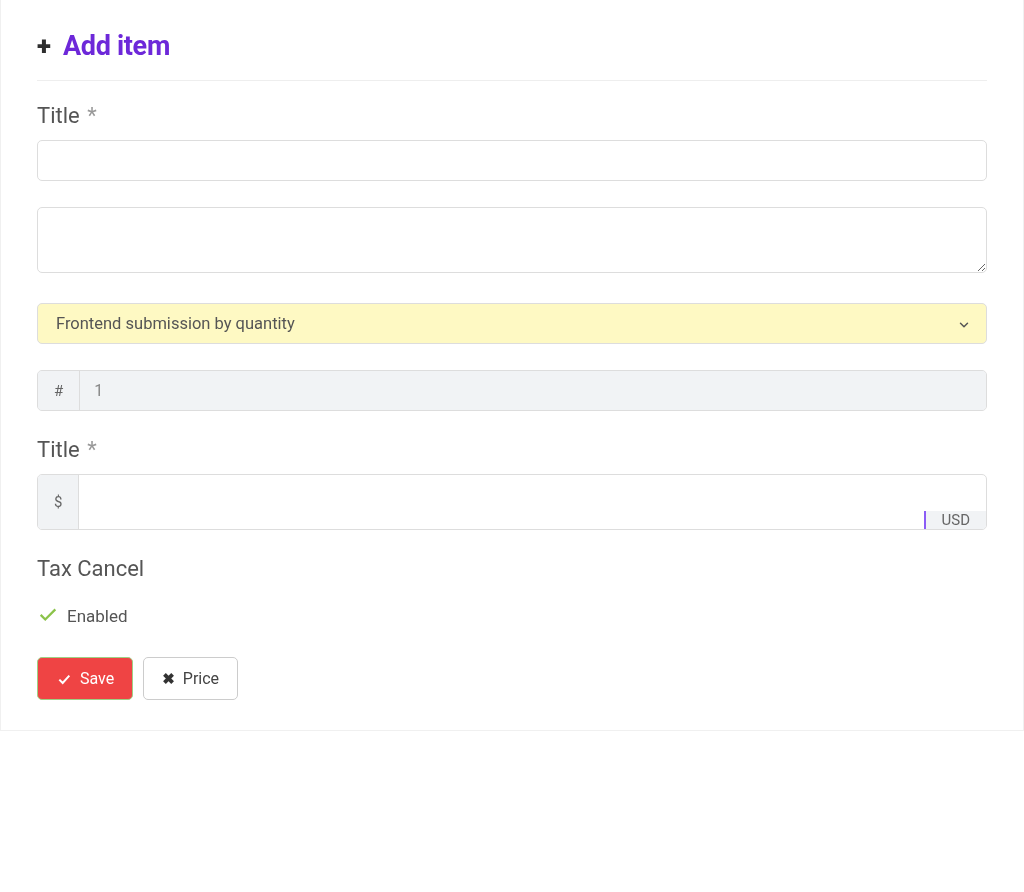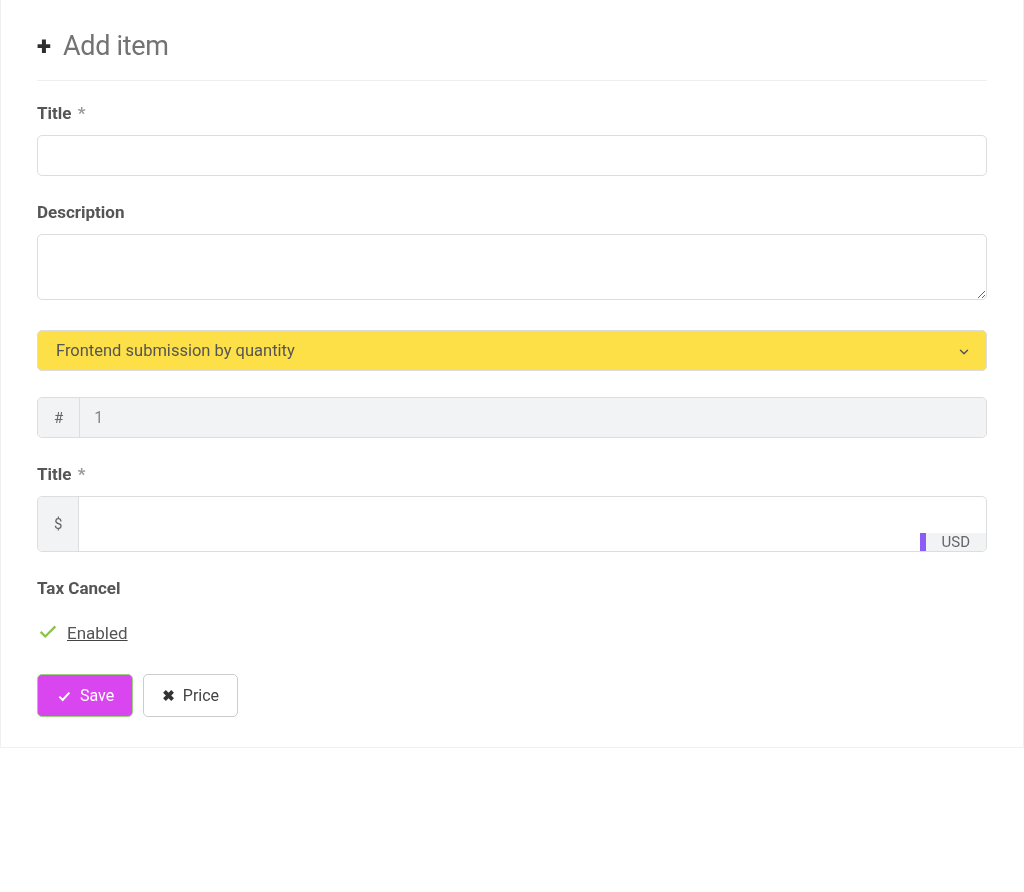--- a/index.html
+++ b/index.html
@@ -28,33 +28,33 @@
       border-bottom: 1px solid #eee;
       margin-bottom: 22px;
     }
     .page-header .plus-icon {
       font-size: 26px;
       font-weight: 900;
       color: #2e2e2e;
     }
     .page-header h1 {
       font-size: 27px;
-      font-weight: 400;
-      color: #737373;
+      font-weight: 700;
+      color: #6d28d9;
       letter-spacing: -0.3px;
     }
     .form-group {
       margin-bottom: 26px;
     }
     .form-label {
       display: block;
-      font-size: 17px;
+      font-size: 22px;
       color: #555;
       margin-bottom: 12px;
-      font-weight: 700;
+      font-weight: 400;
     }
     .form-label .req {
       color: #999;
       margin-left: 2px;
     }
     .form-control {
       width: 100%;
       padding: 10px 14px;
       font-size: 16px;
       border: 1px solid #ddd;
@@ -70,21 +70,21 @@
     }
     .form-select-wrap {
       position: relative;
     }
     .form-select {
       width: 100%;
       padding: 10px 20px 10px 18px;
       font-size: 16.5px;
       border: 1px solid #ddd;
       border-radius: 5px;
-      background: #fde047;
+      background: #fef9c3;
       color: #555;
       appearance: none;
       -webkit-appearance: none;
       font-family: inherit;
       outline: none;
       cursor: pointer;
     }
     .chevron {
       position: absolute;
       right: 16px;
@@ -114,39 +114,38 @@
       align-items: center;
       justify-content: center;
       padding: 0 16px;
       background: #f1f3f5;
       color: #666;
       font-size: 15px;
       border-right: 1px solid #ddd;
     }
     .input-addon.right {
       border-right: none;
-      border-left: 6px solid #8b5cf6;
+      border-left: 2px solid #8b5cf6;
       margin-top: 36px;
     }
     .input-group .form-control {
       border: none;
       border-radius: 0;
       flex: 1;
     }
     .input-group.disabled .form-control {
       background: #f1f3f5;
       color: #888;
     }
     .checkbox-row {
       display: flex;
       align-items: center;
       gap: 8px;
       margin-bottom: 28px;
       margin-top: -4px;
-      text-decoration: underline;
     }
     .check-icon svg {
       width: 22px;
       height: 22px;
       stroke: #8bc34a;
       stroke-width: 2.5;
       fill: none;
     }
     .checkbox-row label {
       font-size: 17px;
@@ -162,21 +161,21 @@
       align-items: center;
       gap: 8px;
       padding: 11px 18px;
       font-size: 16px;
       border-radius: 5px;
       cursor: pointer;
       font-family: inherit;
       border: 1px solid transparent;
     }
     .btn-save {
-      background: #d946ef;
+      background: #ef4444;
       color: #fff;
       border-color: #9ed084;
     }
     .btn-save svg {
       width: 16px;
       height: 16px;
       stroke: #fff;
       stroke-width: 3;
       fill: none;
     }
@@ -203,21 +202,20 @@
 
   <div class="form-group">
     <label class="form-label">
       <span>Title</span>
       <span class="req">*</span>
     </label>
     <input type="text" class="form-control" value="" style="">
   </div>
 
   <div class="form-group">
-    <label class="form-label">Description</label>
     <textarea class="form-control" style=""></textarea>
   </div>
 
   <div class="form-group">
     <div class="form-select-wrap">
       <select class="form-select">
         <option>Frontend submission by quantity</option>
       </select>
       <span class="chevron">
         <svg viewBox="0 0 24 24" fill="none" stroke-width="2.5" stroke-linecap="round" stroke-linejoin="round">

